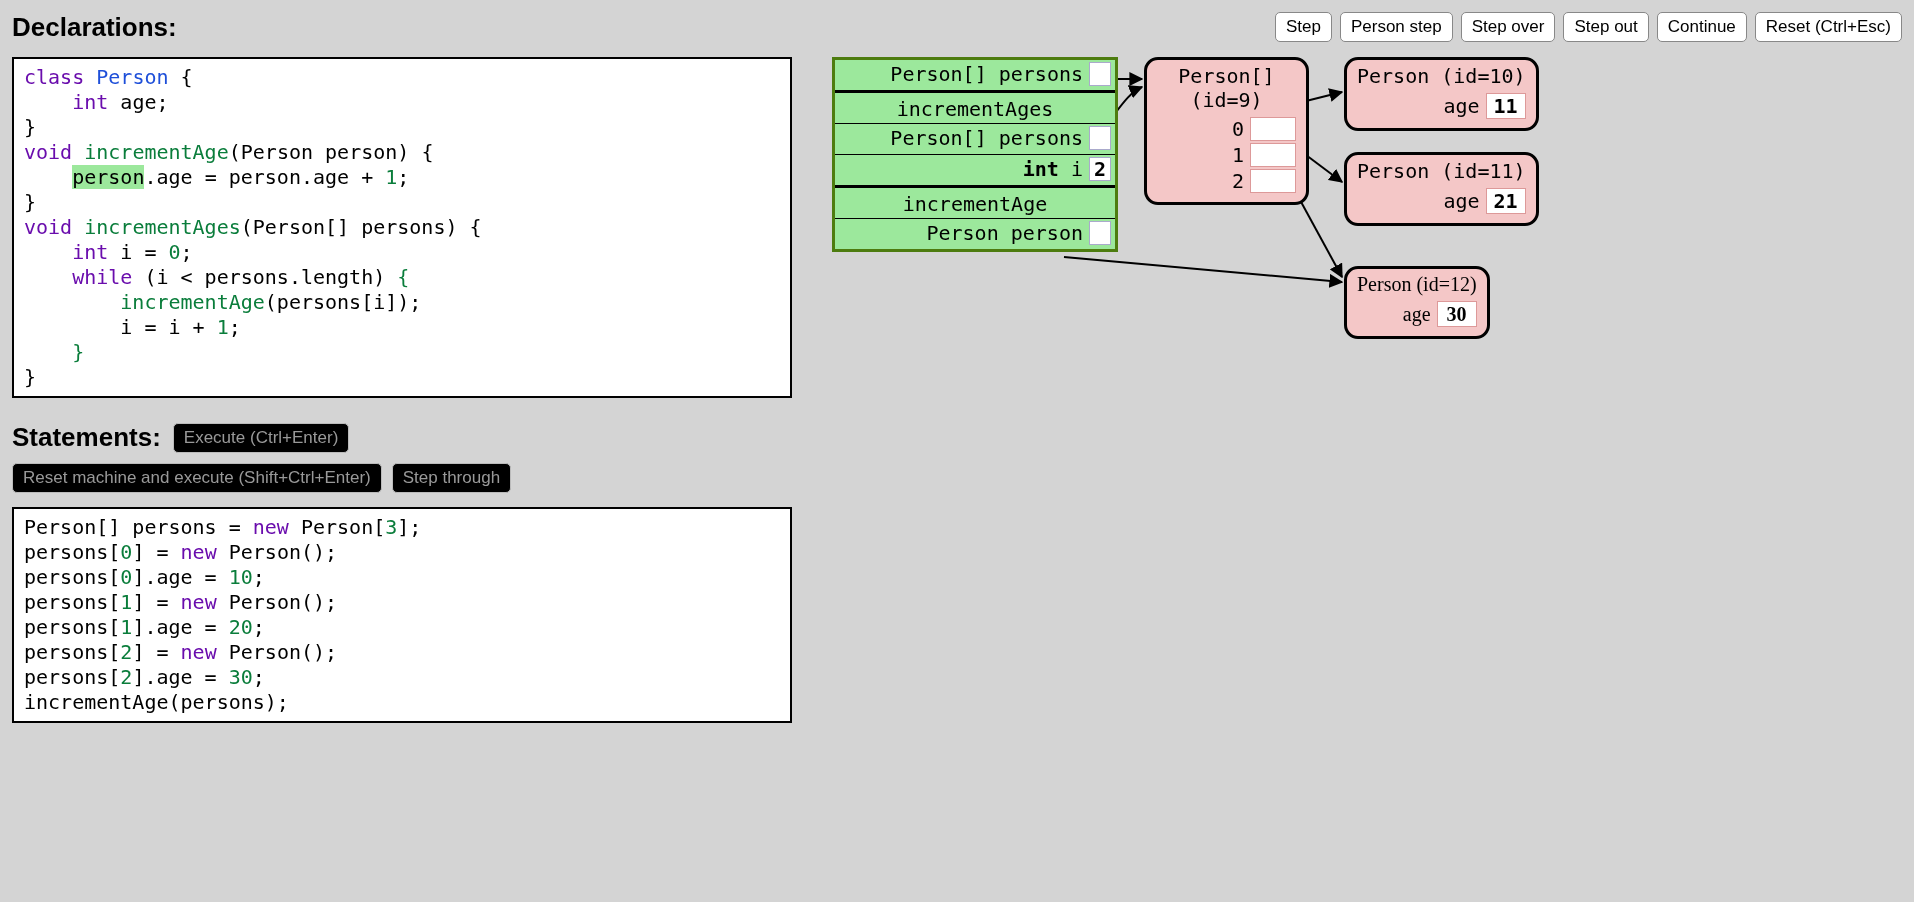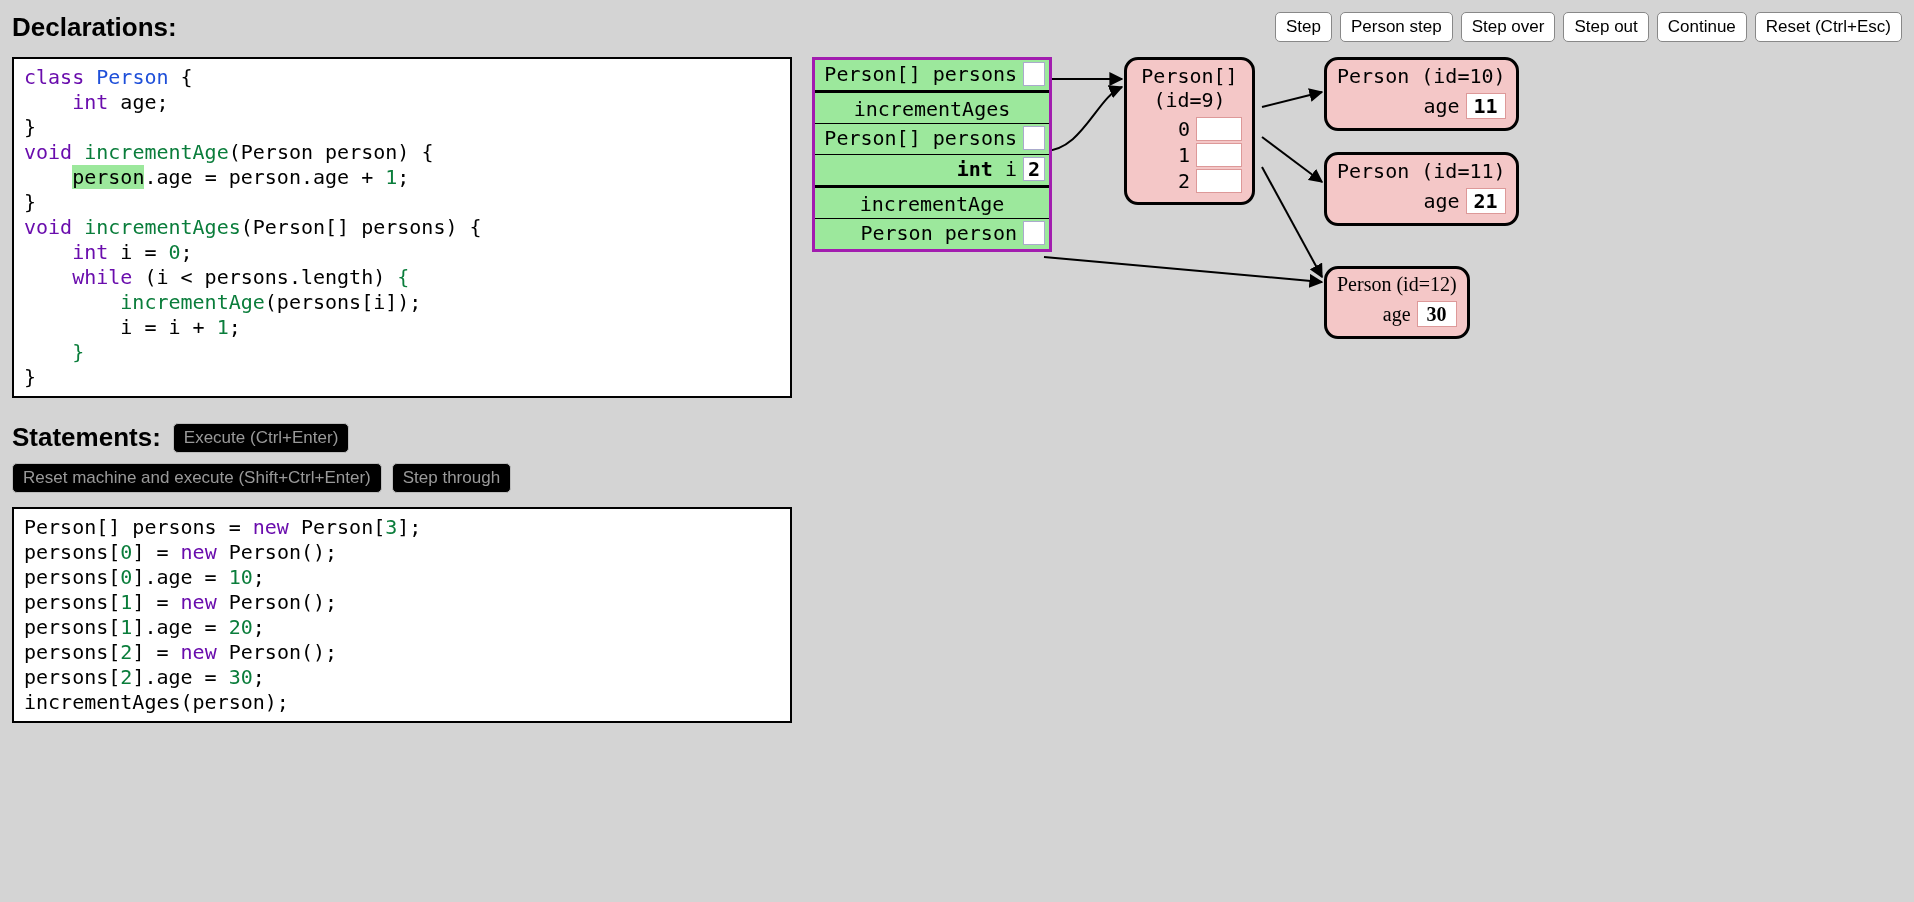--- a/index.html
+++ b/index.html
@@ -60,29 +60,29 @@
   .kw   { color: #6a0dad; }      
   .type { color: #1e4fd9; }      
   .fn   { color: #0a7d3b; }      
   .num  { color: #0a7d3b; }      
   .punct{ color: #0a7d3b; }      
   .hl   { background: #9ce89c; } 
 
   .main-row {
     display: flex;
     align-items: flex-start;
-    gap: 20px;
+    gap: 40px;
   }
   .viz {
     position: relative;
     margin-top: 0;
   }
   .stack {
-    border: 3px solid #a21caf;
-    width: 240px;
+    border: 3px solid #4d7c0f;
+    width: 286px;
   }
   .frame {
     border-bottom: 3px solid #000;
     background: #9ce89c;
     font-family: "Menlo","Consolas",monospace;
     font-size: 20px;
   }
   .frame:last-child { border-bottom: none; }
   .frame-title {
     text-align: center;
@@ -194,21 +194,21 @@
       <button class="btn" disabled="">Step through</button>
     </div>
 
     <div class="code-box"><span>Person[] persons = </span><span class="kw">new</span><span> Person[</span><span class="num">3</span><span>];</span>
 <span>persons[</span><span class="num">0</span><span>] = </span><span class="kw">new</span><span> Person();</span>
 <span>persons[</span><span class="num">0</span><span>].age = </span><span class="num">10</span><span>;</span>
 <span>persons[</span><span class="num">1</span><span>] = </span><span class="kw">new</span><span> Person();</span>
 <span>persons[</span><span class="num">1</span><span>].age = </span><span class="num">20</span><span>;</span>
 <span>persons[</span><span class="num">2</span><span>] = </span><span class="kw">new</span><span> Person();</span>
 <span>persons[</span><span class="num">2</span><span>].age = </span><span class="num">30</span><span>;</span>
-<span>incrementAges(person);</span></div>
+<span>incrementAge(persons);</span></div>
   </div>
 
   <div class="viz" style="width:740px; height:340px;">
 
     <svg class="arrows" width="740" height="340">
       <defs>
         <marker id="ah" viewBox="0 0 10 10" refX="9" refY="5" markerWidth="7" markerHeight="7" orient="auto">
           <path d="M0,0 L10,5 L0,10 z" fill="#000"></path>
         </marker>
       </defs>
@@ -246,21 +246,21 @@
       </div>
       <div class="frame">
         <div class="frame-title">incrementAge</div>
         <div class="varrow">
           <span>Person person</span>
           <span class="valbox"></span>
         </div>
       </div>
     </div>
 
-    <div class="heap-obj" style="left:312px; top:0; width:131px;">
+    <div class="heap-obj" style="left:312px; top:0; width:165px;">
       <div class="obj-title">Person[] (id=9)</div>
       <div class="field">
           <span>0</span>
           <span class="slot"></span>
         </div>
       <div class="field">
           <span>1</span>
           <span class="slot"></span>
         </div>
       <div class="field">

